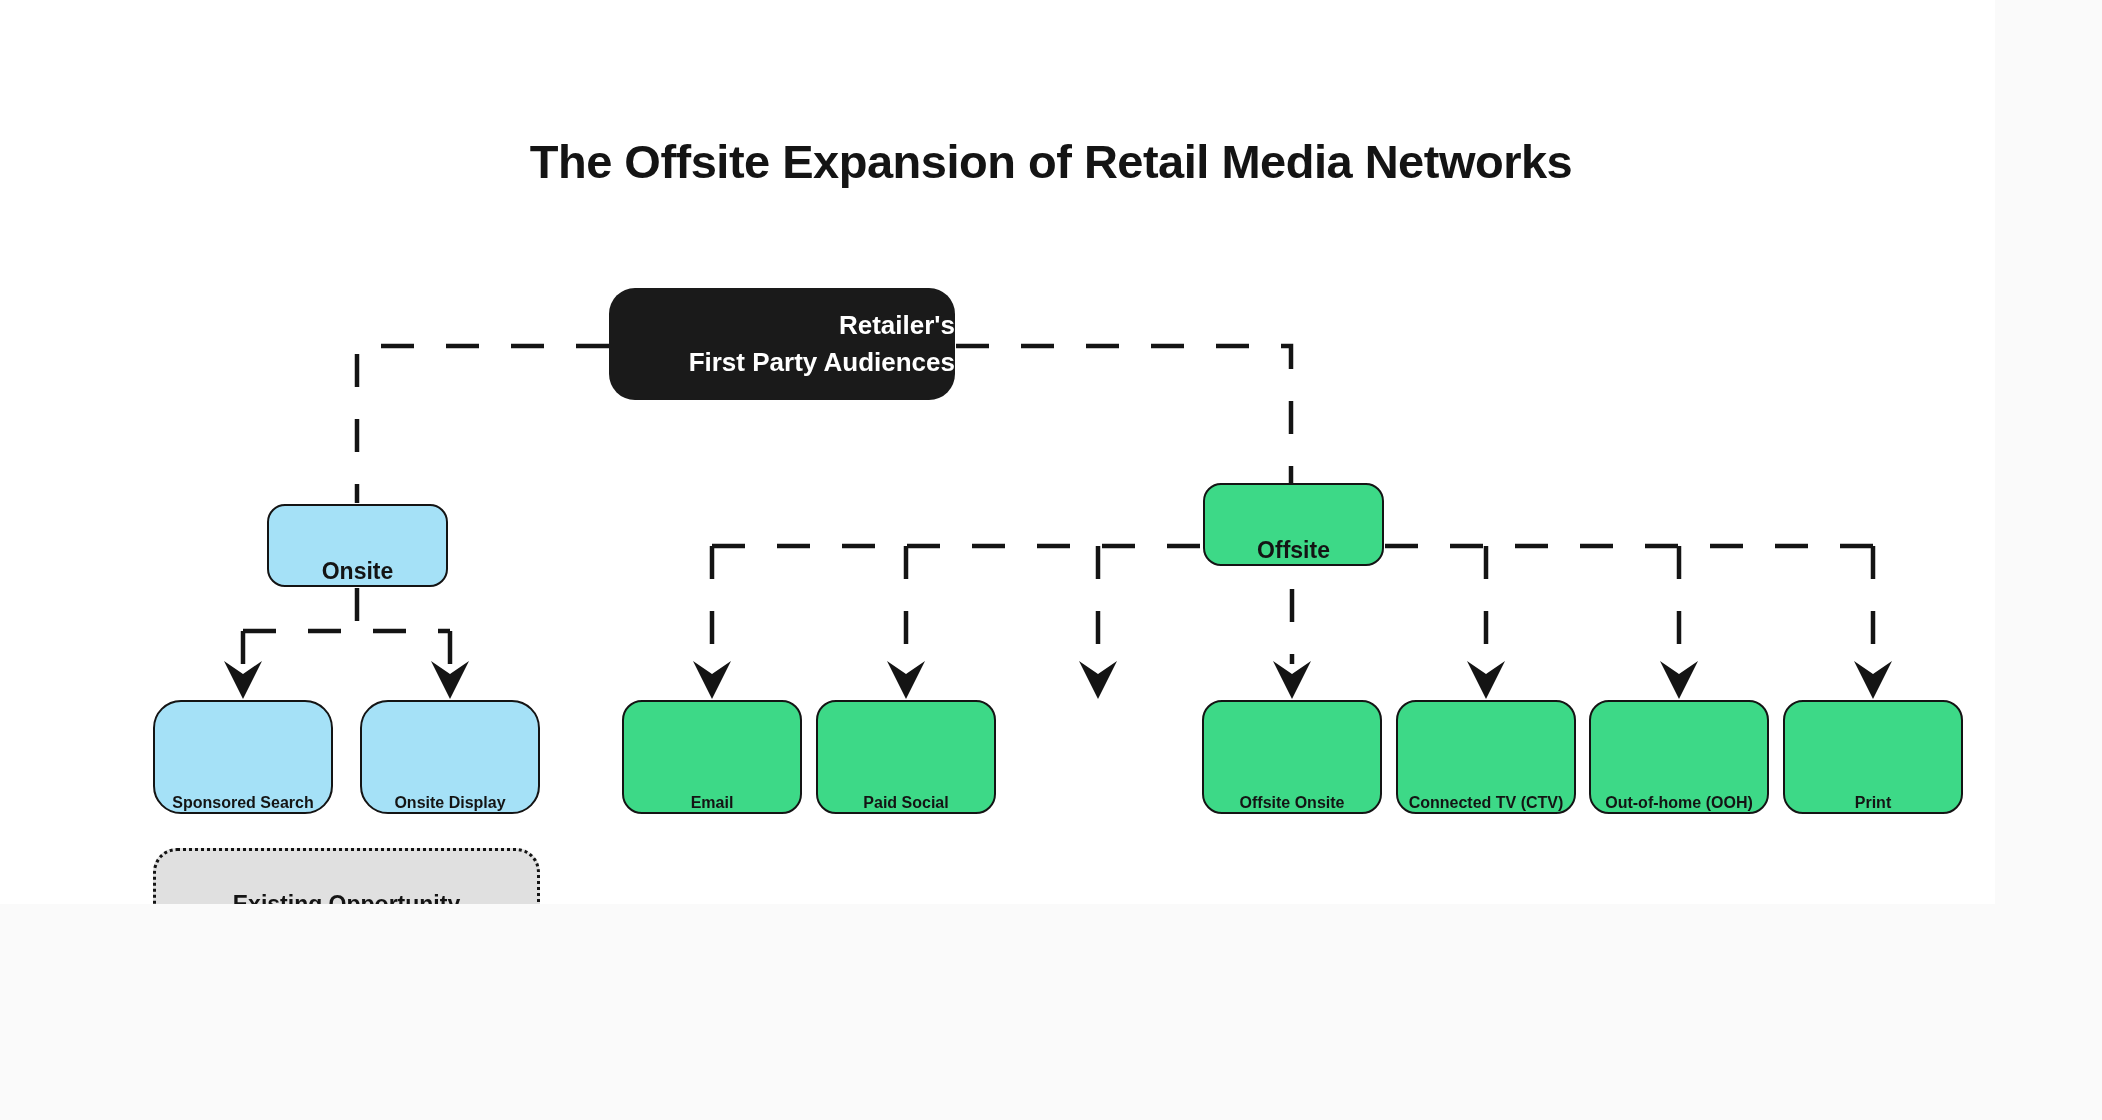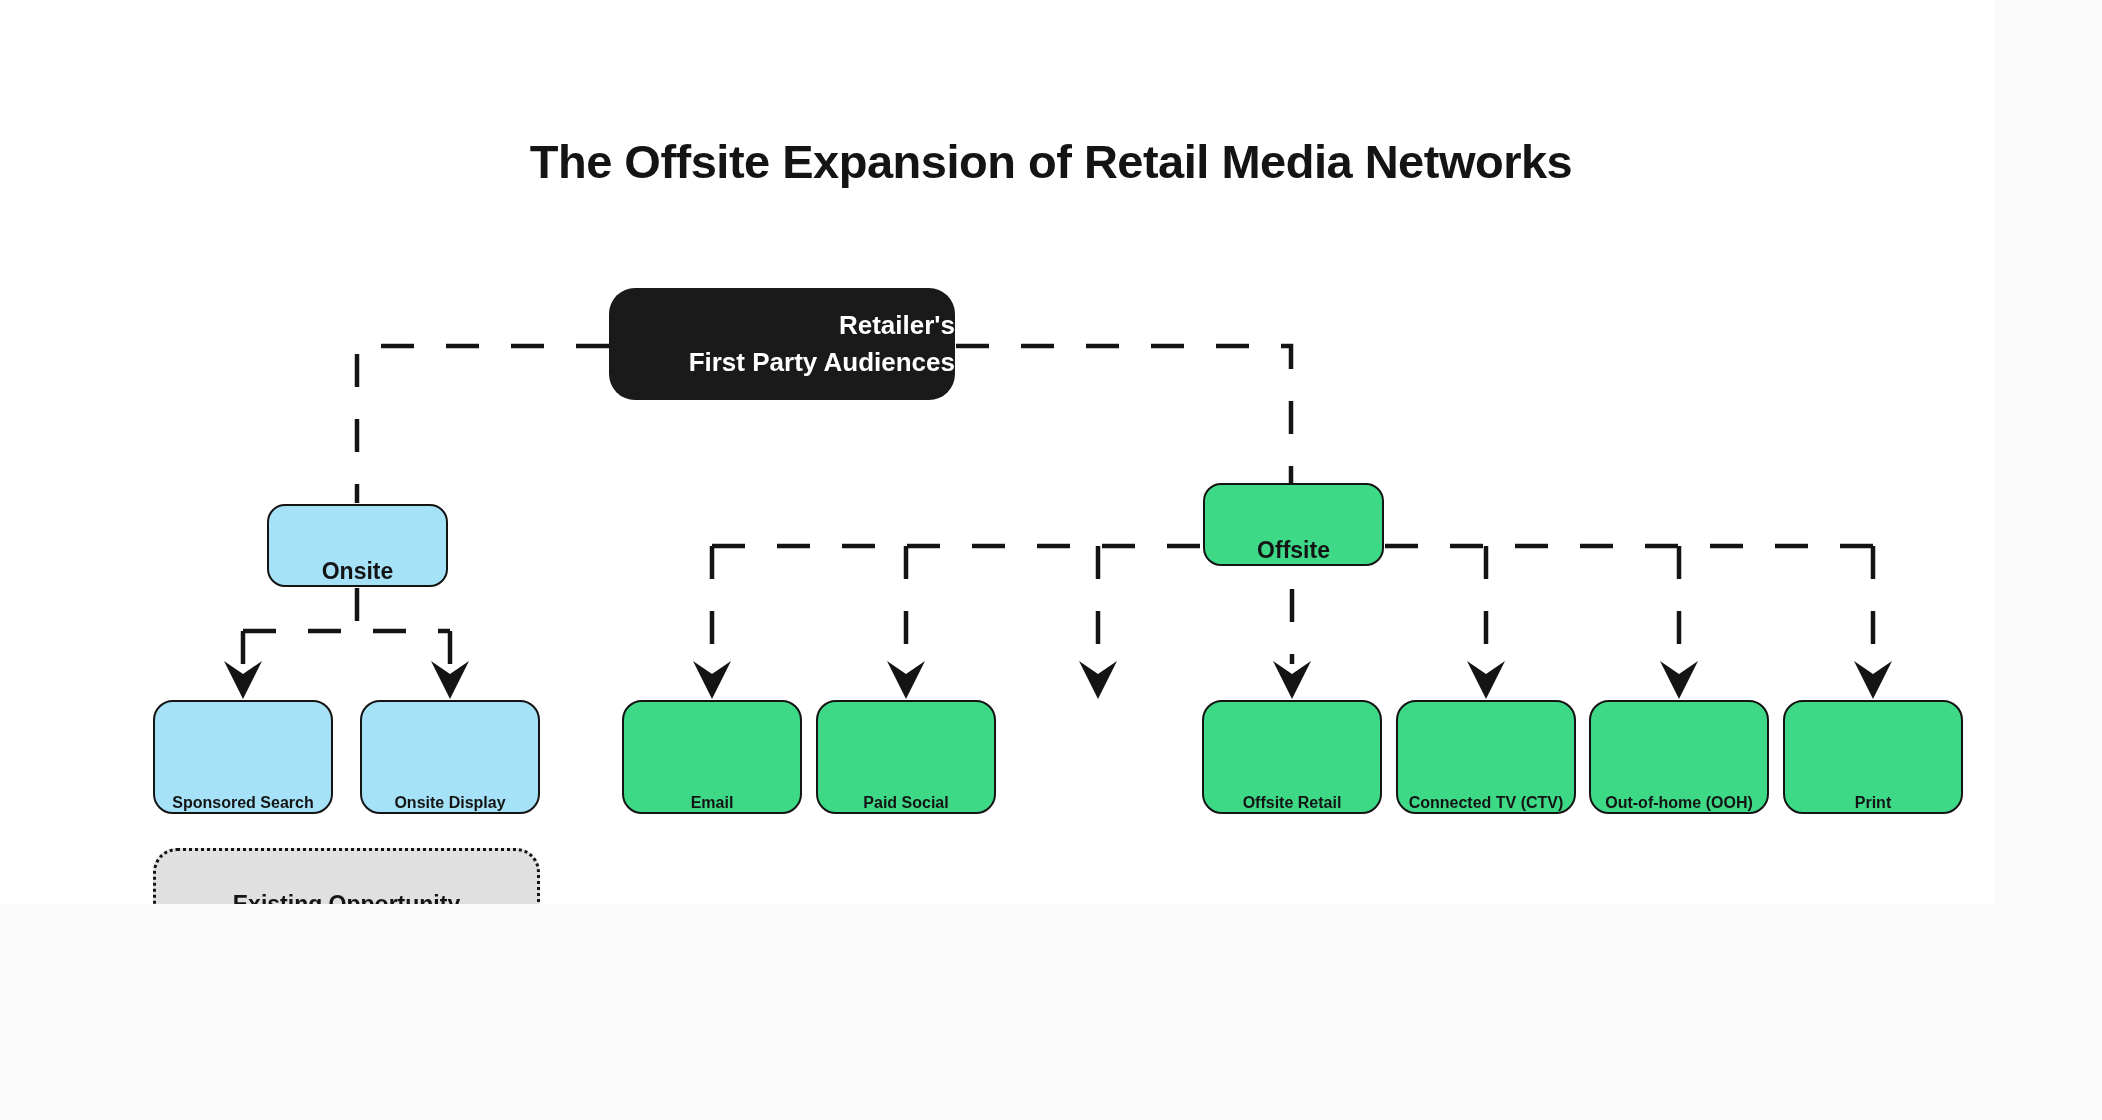--- a/index.html
+++ b/index.html
@@ -60,21 +60,21 @@
   }
   .node-onsite{left:267px;top:504px;background:var(--node-blue,#a5e1f7);}
   .node-offsite{left:1203px;top:483px;background:var(--node-green,#3dd987);}
   .node-child{
     top:700px;width:180px;height:114px;
     border:2.5px solid var(--line-color,#111);
     border-radius:20px;
     font-size:16px;
     white-space:nowrap;
   }
-  .blue{background:var(--node-blue,#a5e1f7);}
+  .blue{background:var(--node-blue,#a5e1f7);border-radius:28px;}
   .green{background:var(--node-green,#3dd987);}
   .group-box{
     position:absolute;top:848px;height:112px;
     box-sizing:border-box;
     background:var(--node-gray,#e0e0e0);
     border:3.5px dotted var(--line-color,#111);
     border-radius:24px;
     display:flex;align-items:center;justify-content:center;
     font-size:23px;font-weight:700;
     color:var(--text-dark,#111);
@@ -128,19 +128,19 @@
     <div>First Party Audiences</div>
   </div>
 
   <div class="node node-parent node-onsite">Onsite</div>
   <div class="node node-parent node-offsite">Offsite</div>
 
   <div class="node node-child blue" style="left:153px">Sponsored Search</div>
   <div class="node node-child blue" style="left:360px">Onsite Display</div>
   <div class="node node-child green" style="left:622px">Email</div>
   <div class="node node-child green" style="left:816px">Paid Social</div>
-  <div class="node node-child green" style="left:1202px">Offsite Retail</div>
+  <div class="node node-child green" style="left:1202px">Offsite Onsite</div>
   <div class="node node-child green" style="left:1396px">Connected TV (CTV)</div>
   <div class="node node-child green" style="left:1589px">Out-of-home (OOH)</div>
   <div class="node node-child green" style="left:1783px">Print</div>
 
   <div class="group-box group-existing">Existing Opportunity</div>
 </div>
 
 </body></html>

